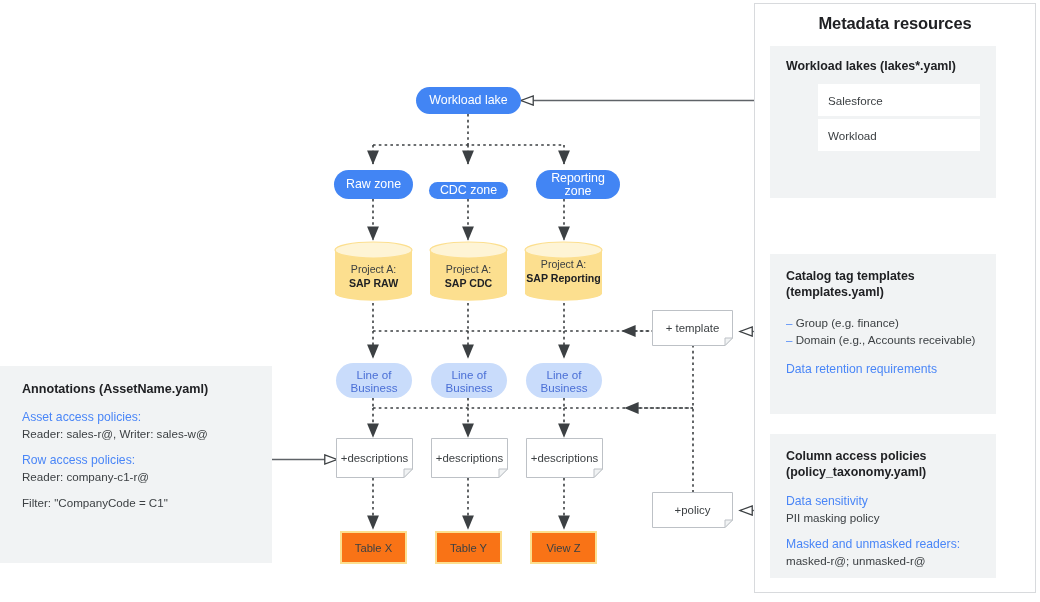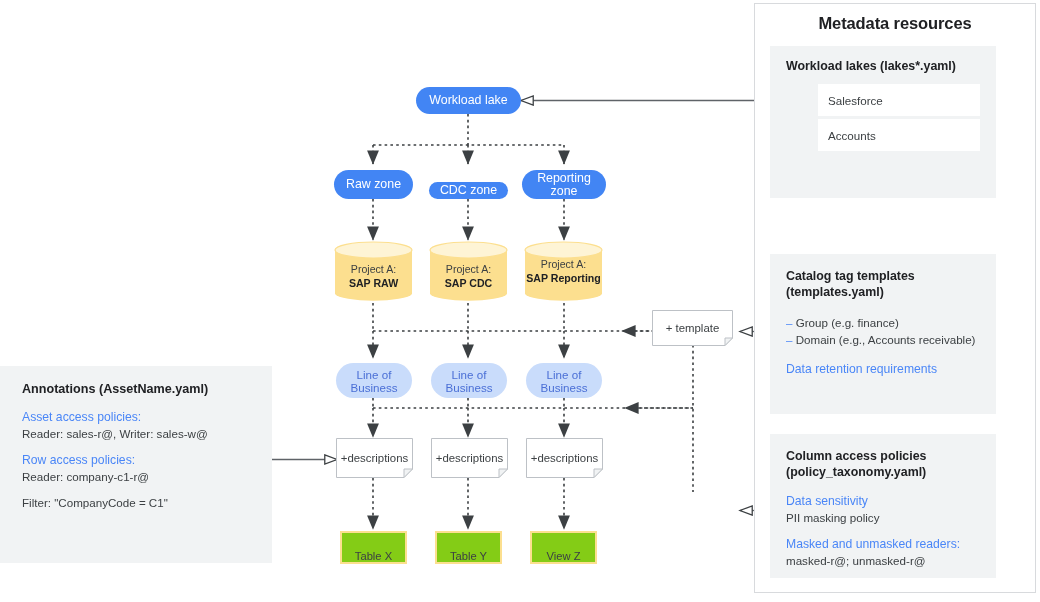--- a/index.html
+++ b/index.html
@@ -60,22 +60,22 @@
     font-size: 10.6px; color: #3c4043; line-height: 13.5px;
   }
   .cyl-label b { color: #202124; }
 
   .note {
     position: absolute; background: #ffffff;
     display: flex; align-items: center; justify-content: center;
     font-size: 11.4px; color: #3c4043;
   }
   .tbox {
-    position: absolute; background: #84cc16; border: 2px solid #fcdf8f;
-    display: flex; align-items: flex-end; justify-content: center;
+    position: absolute; background: #f97316; border: 2px solid #fcdf8f;
+    display: flex; align-items: center; justify-content: center;
     font-size: 11.2px; color: #3c4043;
   }
 </style>
 </head>
 <body>
 
 <div id="stage">
 
   <svg class="edges" viewBox="0 0 1040 602">
     <defs>
@@ -134,21 +134,21 @@
   <div class="pill pill-dark" style="left:416px;top:87px;width:105px;height:27px;">
     <span>Workload lake</span>
   </div>
 
   <div class="pill pill-dark" style="left:334px;top:170px;width:79px;height:29px;">
     <span>Raw zone</span>
   </div>
   <div class="pill pill-dark" style="left:429px;top:182px;width:79px;height:17px;">
     <span>CDC zone</span>
   </div>
-  <div class="pill pill-dark" style="left:522px;top:170px;width:84px;height:29px;padding:0 6px;">
+  <div class="pill pill-dark" style="left:536px;top:170px;width:84px;height:29px;padding:0 6px;">
     <span>Reporting zone</span>
   </div>
 
   <div class="cyl" style="left:334px;top:241px;width:79px;height:62px;">
     <svg width="79" height="62" viewBox="0 0 79 62">
       <path d="M1,9 L1,53 A39,8 0 0 0 78,53 L78,9 Z" fill="#fcdf8f"></path>
       <ellipse cx="39.5" cy="9" rx="38.5" ry="8" fill="#fef4d5" stroke="#fcdf8f" stroke-width="1.2"></ellipse>
     </svg>
     <div class="cyl-label" style="top:22px;">
       <span>Project A:</span><br>
@@ -211,20 +211,27 @@
   </div>
 
   <div class="note" style="left:652px;top:310px;width:81px;height:36px;">
     <svg width="81" height="36" viewBox="0 0 81 36" style="position:absolute;left:0;top:0;">
       <path d="M0.5,0.5 L80.5,0.5 L80.5,28 L73,35.5 L0.5,35.5 Z" fill="#ffffff" stroke="#bdc1c6" stroke-width="1"></path>
       <path d="M80.5,28 L73,35.5 L73,28 Z" fill="#f1f3f4" stroke="#bdc1c6" stroke-width="1"></path>
     </svg>
     <span style="position:relative;z-index:2;">+ template</span>
   </div>
 
+  <div class="note" style="left:652px;top:492px;width:81px;height:36px;">
+    <svg width="81" height="36" viewBox="0 0 81 36" style="position:absolute;left:0;top:0;">
+      <path d="M0.5,0.5 L80.5,0.5 L80.5,28 L73,35.5 L0.5,35.5 Z" fill="#ffffff" stroke="#bdc1c6" stroke-width="1"></path>
+      <path d="M80.5,28 L73,35.5 L73,28 Z" fill="#f1f3f4" stroke="#bdc1c6" stroke-width="1"></path>
+    </svg>
+    <span style="position:relative;z-index:2;">+policy</span>
+  </div>
 
   <div class="tbox" style="left:340px;top:531px;width:67px;height:33px;">
     <span>Table X</span>
   </div>
   <div class="tbox" style="left:435px;top:531px;width:67px;height:33px;">
     <span>Table Y</span>
   </div>
   <div class="tbox" style="left:530px;top:531px;width:67px;height:33px;">
     <span>View Z</span>
   </div>
@@ -232,21 +239,21 @@
   <div class="rpanel"></div>
   <div class="rpanel-title">Metadata resources</div>
 
   <div class="gbox" style="left:770px;top:46px;width:226px;height:152px;padding:12px 16px 0 16px;">
     <div class="gbox-title" style="margin-bottom:10px;">Workload lakes (lakes*.yaml)</div>
     <div style="padding-left:32px;">
       <div class="lake-item">
         <span>Salesforce</span>
       </div>
       <div class="lake-item">
-        <span>Accounts</span>
+        <span>Workload</span>
       </div>
     </div>
   </div>
 
   <div class="gbox" style="left:770px;top:254px;width:226px;height:160px;padding:14px 14px 0 16px;">
     <div class="gbox-title">Catalog tag templates</div>
     <div class="gbox-title" style="margin-bottom:14px;">(templates.yaml)</div>
     <div class="dashline" style="line-height:17px;">
       <span class="dash">–</span>
       <span>Group (e.g. finance)</span>

